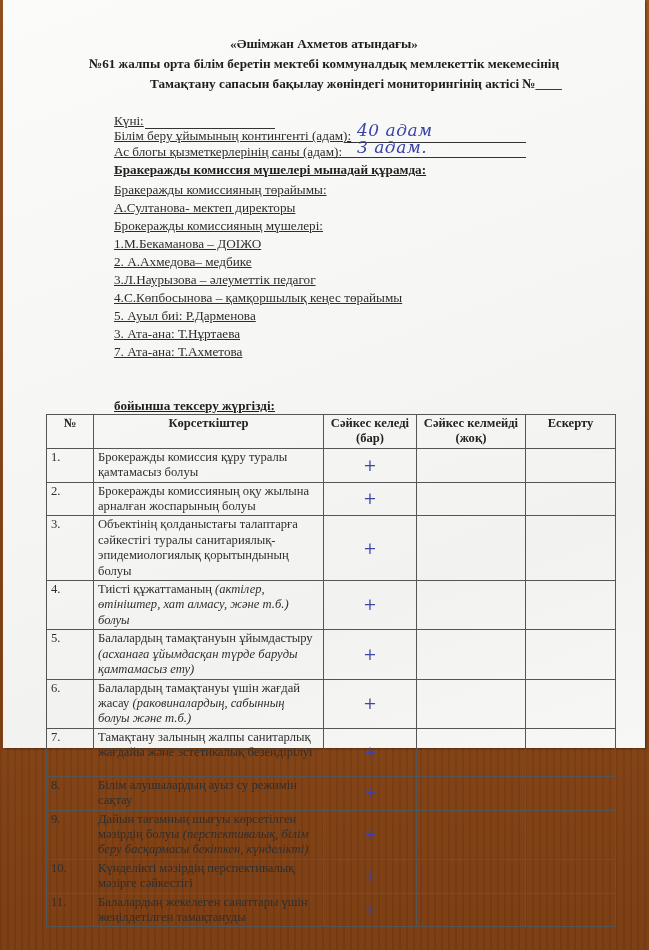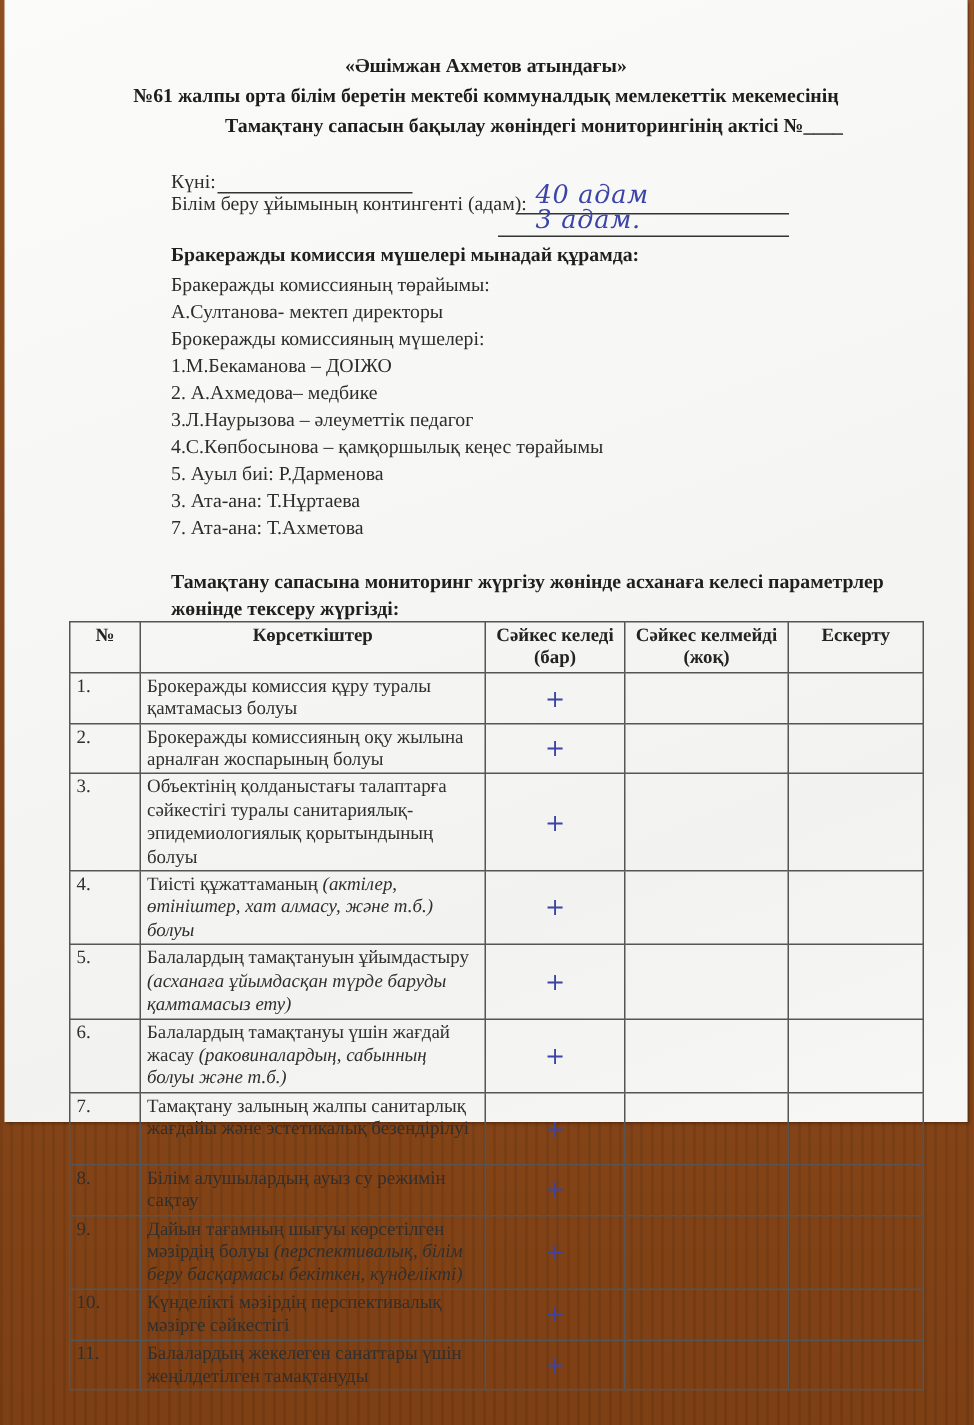--- a/index.html
+++ b/index.html
@@ -17,21 +17,21 @@
   }
   .paper {
     position:absolute; left:3px; top:0; width:642px; height:748px;
     background:linear-gradient(160deg, #fbfbfa 0%, #f6f6f4 45%, #f2f2f0 75%, #f7f7f5 100%);
     box-shadow: 1px 1px 2px rgba(0,0,0,0.35);
   }
   .hdr {
     position:absolute; left:0; width:642px; text-align:center;
     font-weight:bold; font-size:13.2px; line-height:20px; color:#1d1d1d;
   }
-  .ln { position:absolute; font-size:13.2px; line-height:17px; white-space:nowrap; color:#2d2d2d; }
+  .ln { position:absolute; font-size:13.2px; line-height:17px; white-space:nowrap; color:#2d2d2d;text-decoration:underline; }
   .bold { font-weight:bold; color:#1f1f1f; }
   .uline { position:absolute; border-bottom:1px solid #333; height:0; }
   .hand {
     position:absolute; font-family:"DejaVu Serif", serif; font-style:italic;
     color:#3c44a8; font-size:17px; line-height:18px; white-space:nowrap; letter-spacing:0.5px;
   }
   table.mon {
     position:absolute; left:43px; top:414px;
     border-collapse:collapse; table-layout:fixed;
   }
@@ -58,37 +58,37 @@
   <div class="hdr" style="top:54px;">№61 жалпы орта білім беретін мектебі коммуналдық мемлекеттік мекемесінің</div>
   <div class="hdr" style="top:74px;padding-left:32px;">Тамақтану сапасын бақылау жөніндегі мониторингінің актісі №____</div>
 
   <div class="ln" style="left:111px; top:112px;">Күні:</div>
   <div class="uline" style="left:142px; top:128px; width:130px;"></div>
 
   <div class="ln" style="left:111px; top:127px;">Білім беру ұйымының контингенті (адам):</div>
   <div class="uline" style="left:341px; top:142px; width:182px;"></div>
   <div class="hand" style="left:354px; top:121px;">40 адам</div>
 
+  <div class="ln" style="left:111px; top:143px;">Ас блогы қызметкерлерінің саны (адам):</div>
   <div class="uline" style="left:329px; top:157px; width:194px;"></div>
   <div class="hand" style="left:354px; top:138px;">3 адам.</div>
 
   <div class="ln bold" style="left:111px; top:161px;">Бракеражды комиссия  мүшелері мынадай құрамда:</div>
   <div class="ln" style="left:111px; top:181px;">Бракеражды комиссияның төрайымы:</div>
   <div class="ln" style="left:111px; top:199px;">А.Султанова- мектеп директоры</div>
   <div class="ln" style="left:111px; top:217px;">Брокеражды комиссияның мүшелері:</div>
   <div class="ln" style="left:111px; top:235px;">1.М.Бекаманова – ДОІЖО</div>
   <div class="ln" style="left:111px; top:253px;">2. А.Ахмедова– медбике</div>
   <div class="ln" style="left:111px; top:271px;">3.Л.Наурызова – әлеуметтік педагог</div>
   <div class="ln" style="left:111px; top:289px;">4.С.Көпбосынова – қамқоршылық кеңес төрайымы</div>
   <div class="ln" style="left:111px; top:307px;">5. Ауыл биі: Р.Дарменова</div>
   <div class="ln" style="left:111px; top:325px;">3. Ата-ана: Т.Нұртаева</div>
   <div class="ln" style="left:111px; top:343px;">7. Ата-ана: Т.Ахметова</div>
 
-  <div class="ln bold" style="left:111px; top:379px;">Тамақтану сапасына мониторинг жүргізу жөнінде асханаға келесі параметрлер</div>
-  <div class="ln bold" style="left:111px; top:397px;">жөнінде тексеру жүргізді:</div>
+  <div class="ln bold" style="left:111px; top:397px;">бойынша тексеру жүргізді:</div>
 
   <table class="mon">
     <colgroup>
       <col style="width:47px">
       <col style="width:230px">
       <col style="width:93px">
       <col style="width:109px">
       <col style="width:90px">
     </colgroup>
     <thead>

